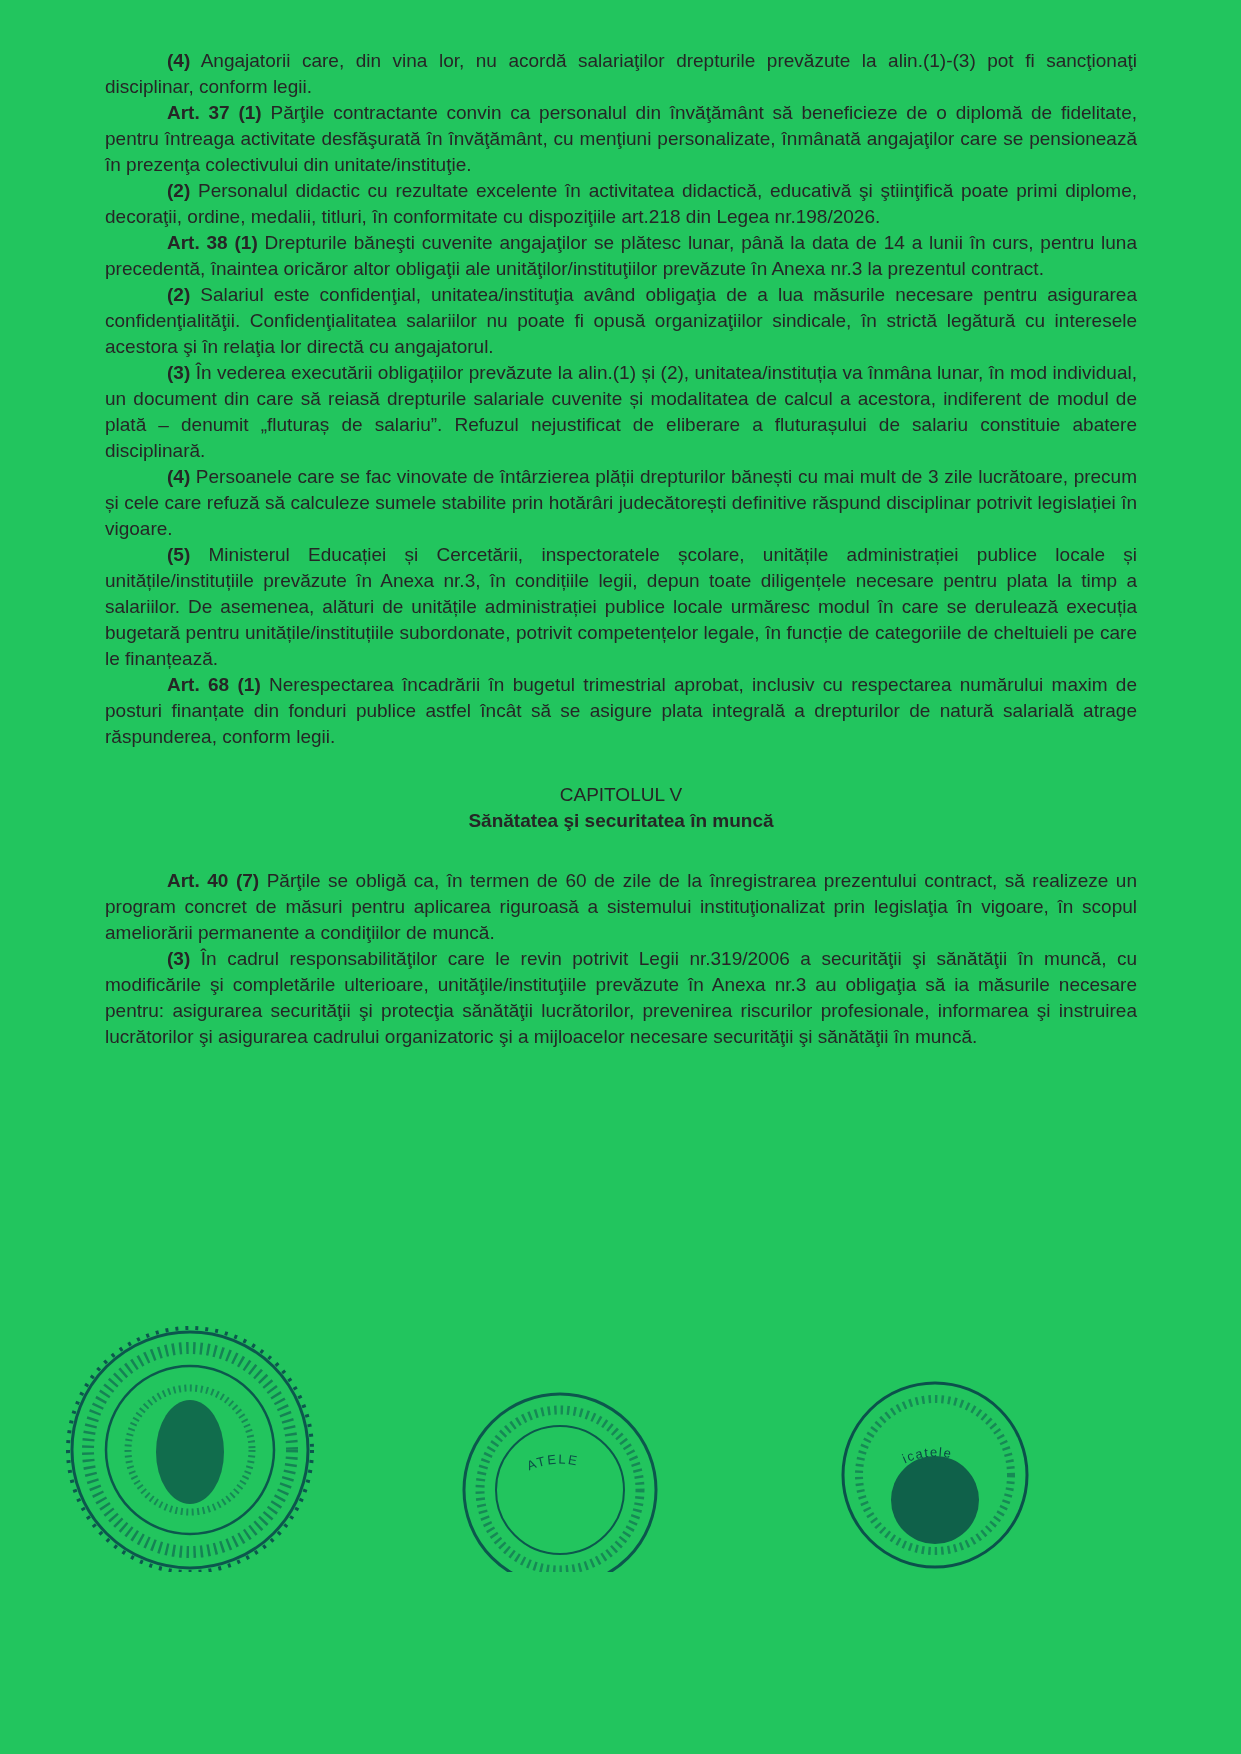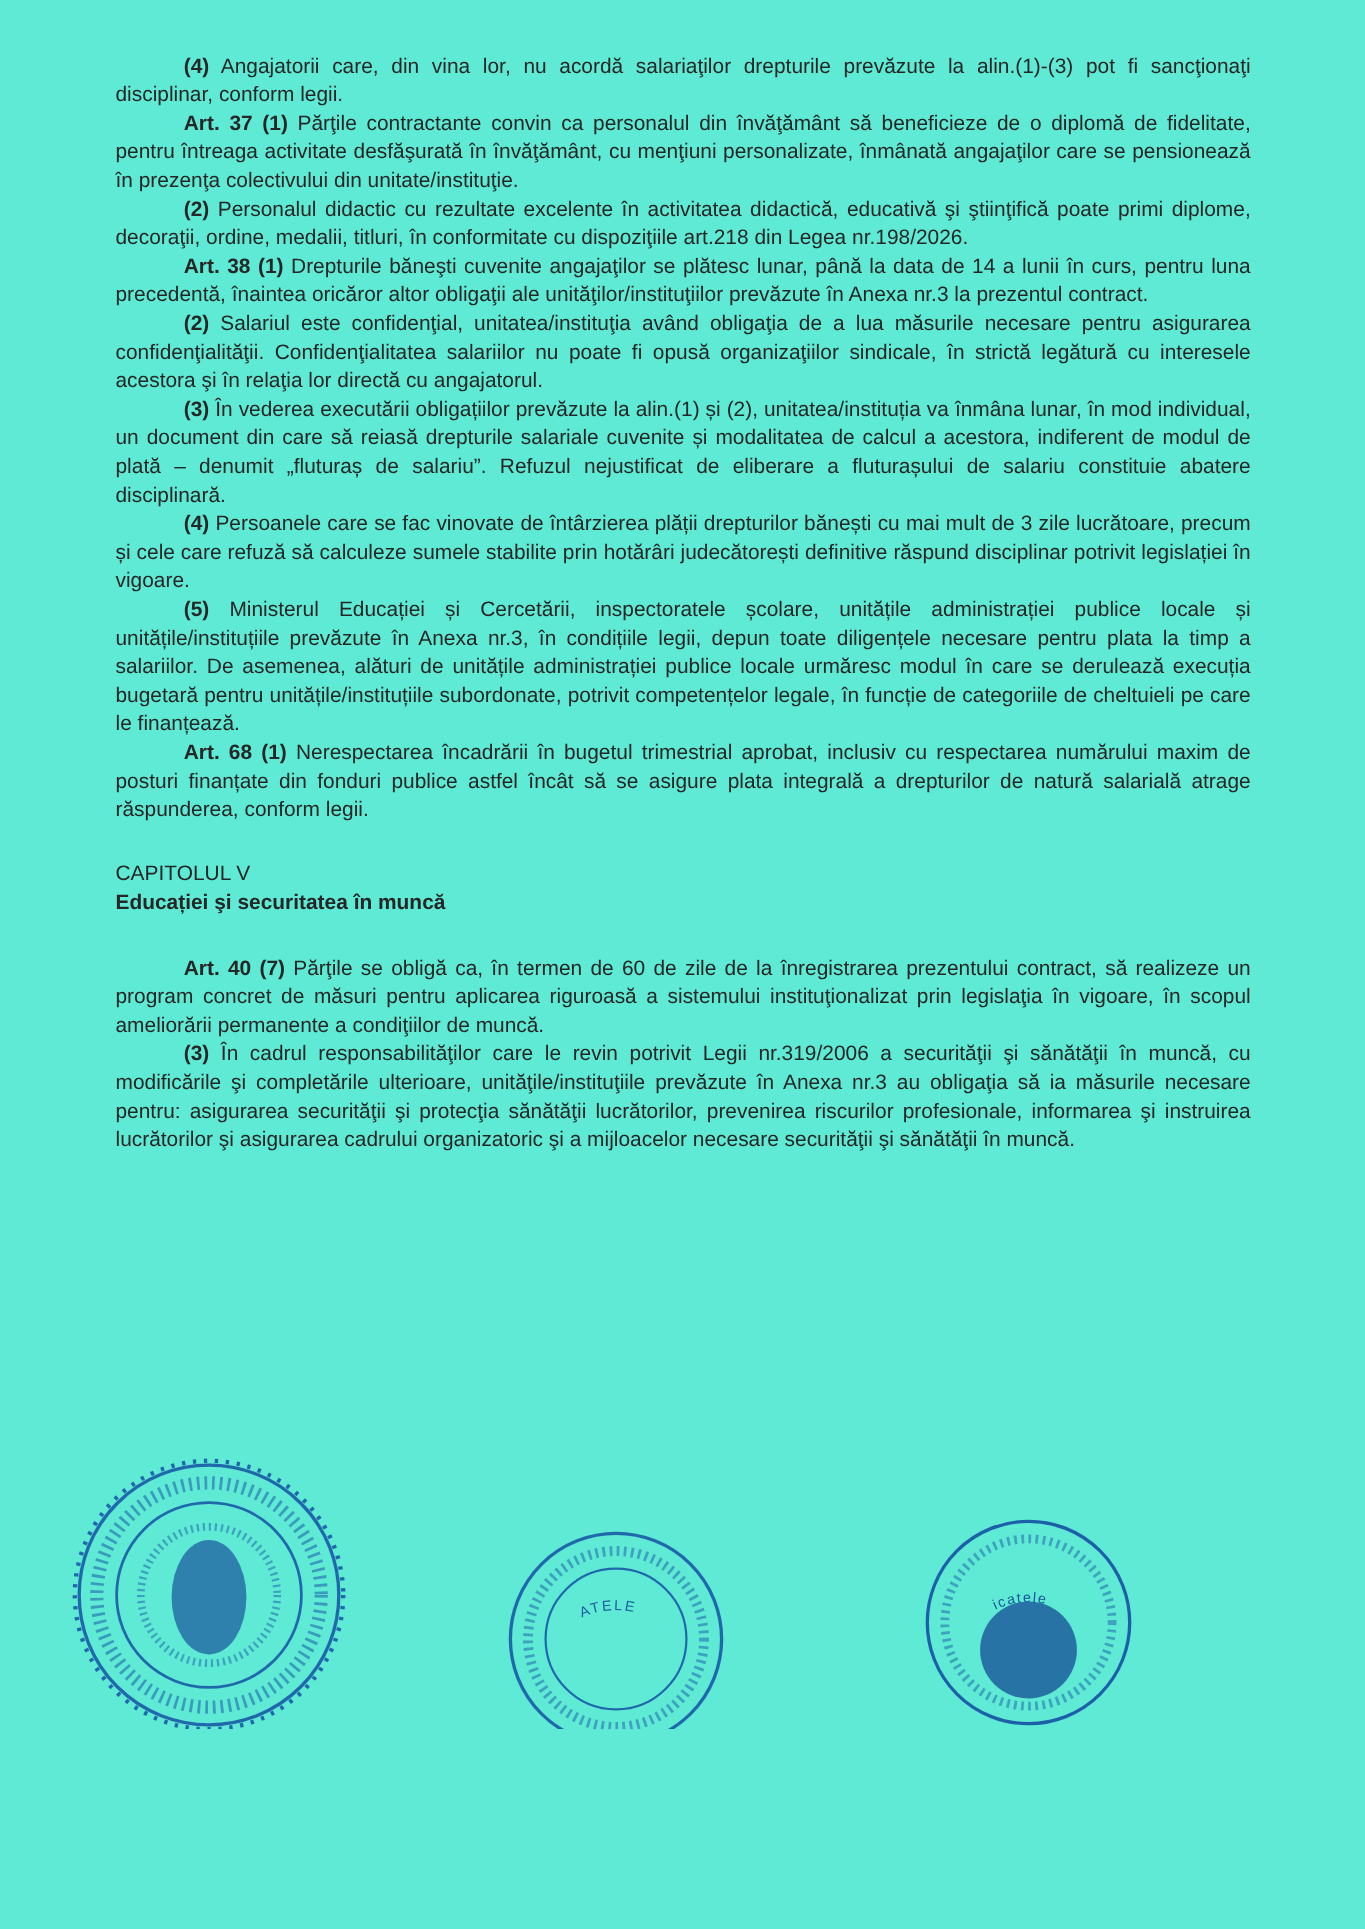--- a/index.html
+++ b/index.html
@@ -1,37 +1,38 @@
 <!DOCTYPE html>
 <html lang="ro"><head>
 <meta charset="utf-8">
 <style>
   * { margin: 0; padding: 0; box-sizing: border-box; }
   html, body { background: #ffffff; }
   .page {
     position: relative;
     width: 1241px;
     height: 1754px;
-    background: #5eead4;
+    background: #22c55e;
     font-family: "Liberation Sans", sans-serif;
     color: #262626;
     overflow: hidden;
   }
   .text-block {
     position: absolute;
     left: 105px;
     top: 48px;
     width: 1032px;
     font-size: 19px;
     line-height: 26px;
     text-align: justify;
   }
   .para { text-indent: 62px; }
   .para b.lead { font-weight: bold; }
   .chapter {
+    text-align: center;
     text-indent: 0;
     margin: 32px 0 34px 0;
   }
   .chapter-title { font-weight: normal; }
   .chapter-subtitle { font-weight: bold; }
   .stamps-layer {
     position: absolute;
     left: 0;
     top: 1300px;
     width: 1241px;
@@ -63,21 +64,21 @@
 
     <p class="para"><b class="lead">(4)</b><span> Persoanele care se fac vinovate de întârzierea plății drepturilor bănești cu mai mult de 3 zile lucrătoare, precum și cele care refuză să calculeze sumele stabilite prin hotărâri judecătorești definitive răspund disciplinar potrivit legislației în vigoare.</span></p>
 
     <p class="para"><b class="lead">(5)</b><span> Ministerul Educației și Cercetării, inspectoratele școlare, unitățile administrației publice locale și unitățile/instituțiile prevăzute în Anexa nr.3, în condițiile legii, depun toate diligențele necesare pentru plata la timp a salariilor. De asemenea, alături de unitățile administrației publice locale urmăresc modul în care se derulează execuția bugetară pentru unitățile/instituțiile subordonate, potrivit competențelor legale, în funcție de categoriile de cheltuieli pe care le finanțează.</span></p>
 
     <p class="para"><b class="lead">Art. 68 (1)</b><span> Nerespectarea încadrării în bugetul trimestrial aprobat, inclusiv cu respectarea numărului maxim de posturi finanțate din fonduri publice astfel încât să se asigure plata integrală a drepturilor de natură salarială atrage răspunderea, conform legii.</span></p>
 
 
     <div class="chapter">
       <div class="chapter-title">CAPITOLUL V</div>
-      <div class="chapter-subtitle">Educației şi securitatea în muncă</div>
+      <div class="chapter-subtitle">Sănătatea şi securitatea în muncă</div>
     </div>
 
     <p class="para"><b class="lead">Art. 40 (7)</b><span> Părţile se obligă ca, în termen de 60 de zile de la înregistrarea prezentului contract, să realizeze un program concret de măsuri pentru aplicarea riguroasă a sistemului instituţionalizat prin legislaţia în vigoare, în scopul ameliorării permanente a condiţiilor de muncă.</span></p>
 
 
     <p class="para"><b class="lead">(3)</b><span> În cadrul responsabilităţilor care le revin potrivit Legii nr.319/2006 a securităţii şi sănătăţii în muncă, cu modificările şi completările ulterioare, unităţile/instituţiile prevăzute în Anexa nr.3 au obligaţia să ia măsurile necesare pentru: asigurarea securităţii şi protecţia sănătăţii lucrătorilor, prevenirea riscurilor profesionale, informarea şi instruirea lucrătorilor şi asigurarea cadrului organizatoric şi a mijloacelor necesare securităţii şi sănătăţii în muncă.</span></p>
 
   </div>
 
   <div class="stamps-layer">

